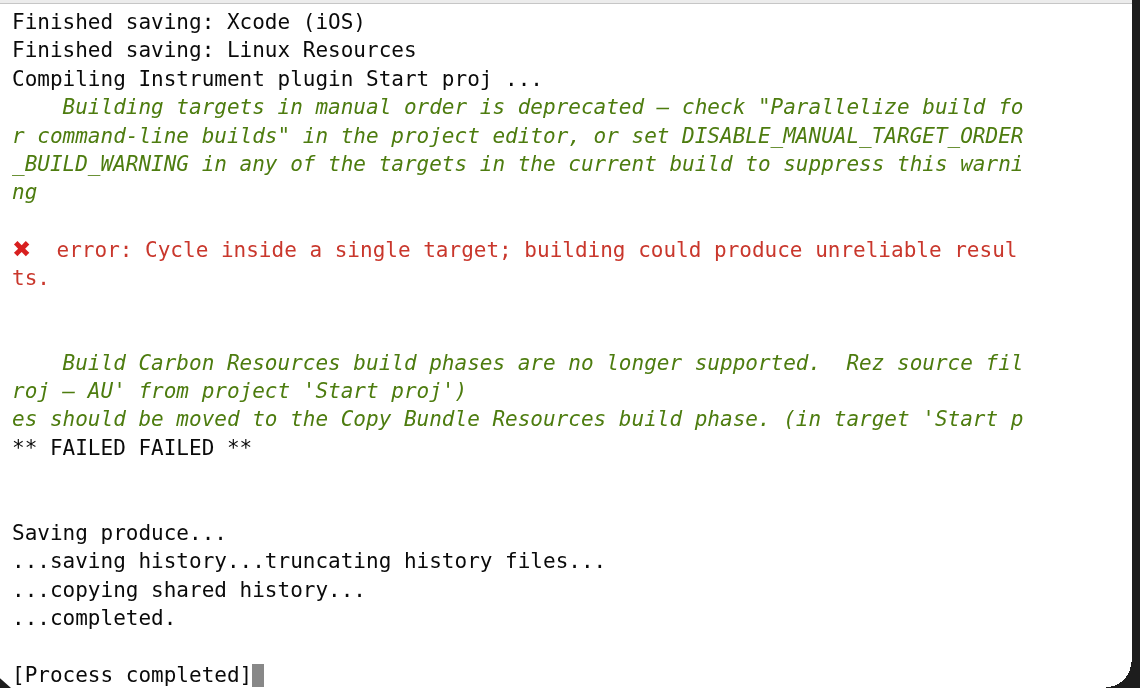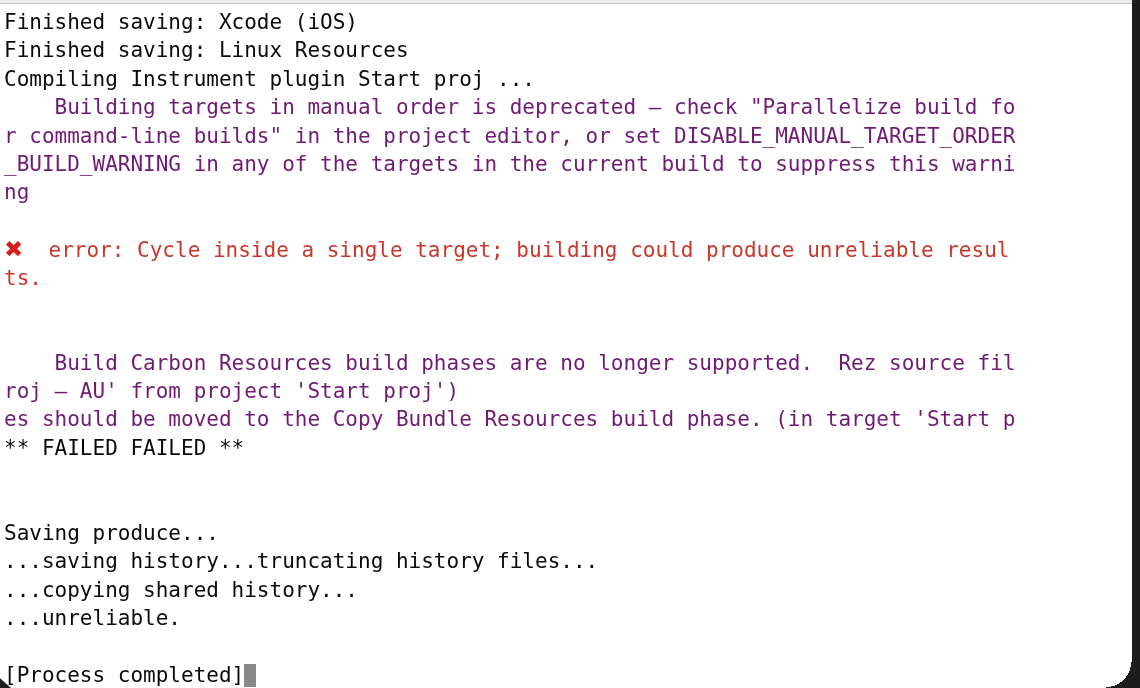--- a/index.html
+++ b/index.html
@@ -65,42 +65,42 @@
     width: 11px;
     height: 12px;
     background: #1d1d1d;
     clip-path: polygon(0 100%, 0 18%, 100% 100%);
     pointer-events: none;
   }
 
   .terminal-body {
     position: absolute;
     top: 5px;
-    left: 0;
+    left: 8px;
     width: 1132px;
     height: 683px;
     padding: 3px 0 0 4px;
     box-sizing: border-box;
     background: #ffffff;
     overflow: hidden;
   }
 
   .term-line {
     display: block;
     font-family: "DejaVu Sans Mono", "Liberation Mono", monospace;
     font-size: 21px;
     line-height: 28.4px;
     height: 28.4px;
     white-space: pre;
     letter-spacing: 0px;
     color: #000000;
   }
 
   .c-normal { color: #0a0a0a; }
-  .c-warning { color: #701a75; }
+  .c-warning { color: #4d7c0f; font-style: italic; }
   .c-error { color: #c9372c; }
 
   .err-mark {
     color: #d81f1f;
     font-family: "DejaVu Sans", sans-serif;
     font-weight: bold;
     font-size: 23px;
   }
 
   .cursor-block {
@@ -134,21 +134,21 @@
         <div class="term-line c-normal">&nbsp;</div>
         <div class="term-line c-warning">    Build Carbon Resources build phases are no longer supported.  Rez source fil</div>
         <div class="term-line c-warning">roj — AU' from project 'Start proj')</div>
         <div class="term-line c-warning">es should be moved to the Copy Bundle Resources build phase. (in target 'Start p</div>
         <div class="term-line c-normal">** FAILED FAILED **</div>
         <div class="term-line c-normal">&nbsp;</div>
         <div class="term-line c-normal">&nbsp;</div>
         <div class="term-line c-normal">Saving produce...</div>
         <div class="term-line c-normal">...saving history...truncating history files...</div>
         <div class="term-line c-normal">...copying shared history...</div>
-        <div class="term-line c-normal">...unreliable.</div>
+        <div class="term-line c-normal">...completed.</div>
         <div class="term-line c-normal">&nbsp;</div>
         <div class="term-line c-normal"><span>[Process completed]</span><span class="cursor-block"></span></div>
       </div>
   </div>
 
   <div class="window-right-edge"></div>
   <div class="window-corner-mask"></div>
   <div class="window-corner-bl"></div>
 
 </div>

